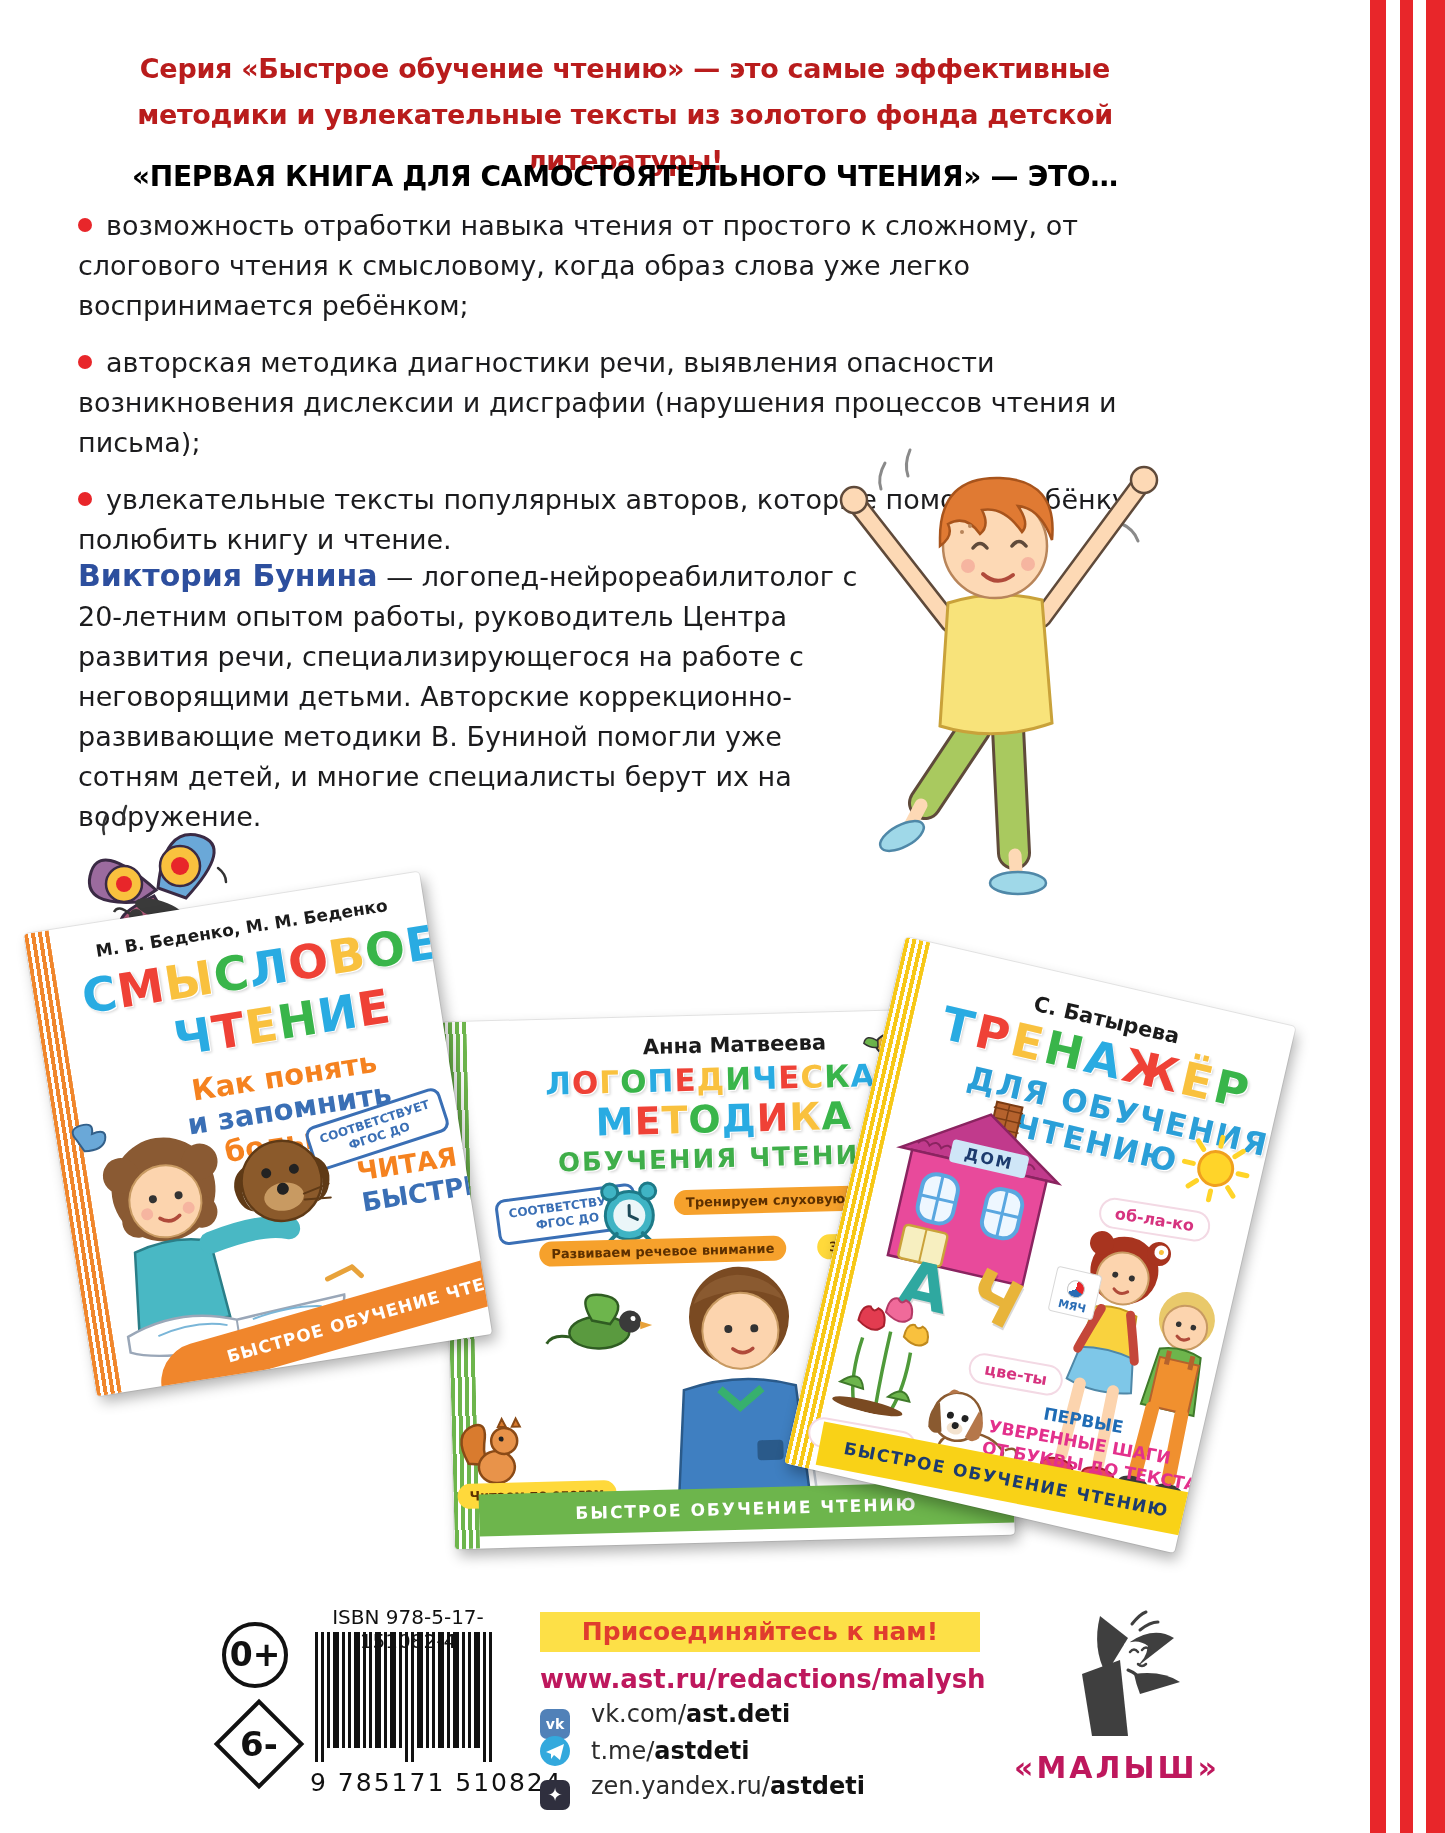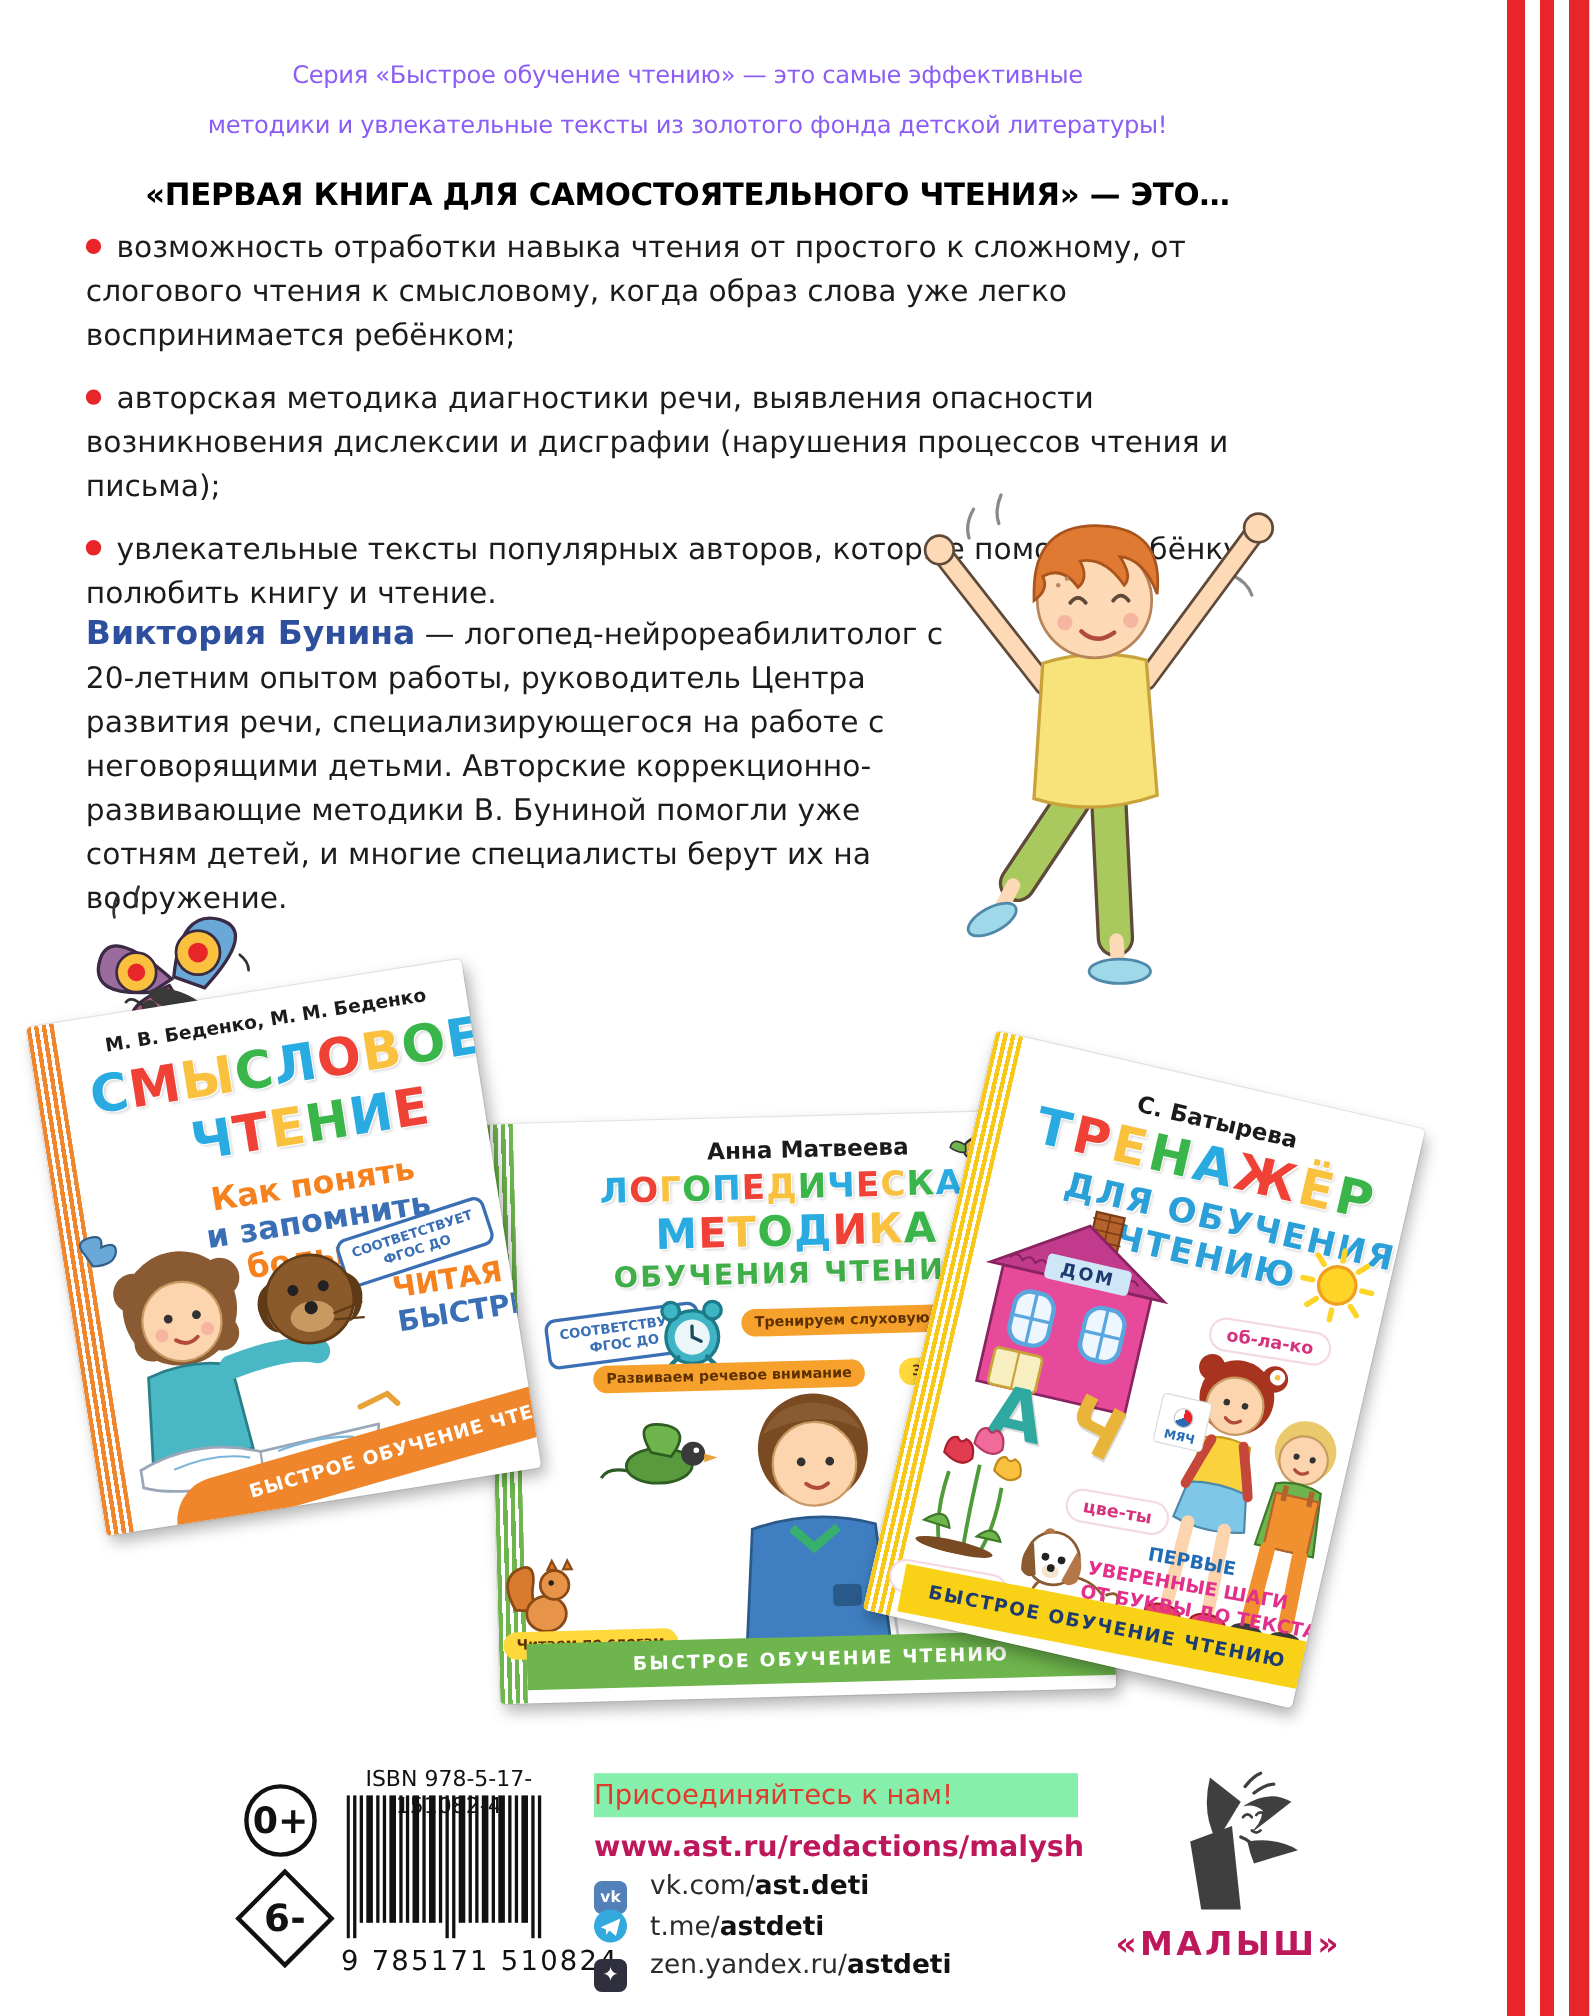--- a/index.html
+++ b/index.html
@@ -13,21 +13,21 @@
   #edge-stripes{
     right:0;top:0;width:75px;height:100%;
     background:linear-gradient(90deg,
       #e8262a 0 16px,#ffffff 16px 30px,
       #e8262a 30px 43px,#ffffff 43px 56px,
       #e8262a 56px 75px);
   }
 
   
   #series{left:60px;top:46px;width:1130px;text-align:center;
-    color:#8b5cf6;font-weight:normal;font-size:22px;line-height:46px;letter-spacing:-0.3px;}
+    color:#b91c1c;font-weight:bold;font-size:27px;line-height:46px;letter-spacing:-0.3px;}
   #series span{display:block;}
   #subtitle{left:60px;top:160px;width:1130px;text-align:center;
     color:#000000;font-weight:bold;font-size:28px;letter-spacing:-0.3px;}
 
   
   #bullets{left:78px;top:206px;width:1108px;color:#1c1c1e;
     font-size:27px;line-height:40px;}
   #bullets p{margin:0 0 17px 0;}
   .dot{display:inline-block;width:14px;height:14px;border-radius:50%;
     background:#e8262a;margin-right:14px;transform:translateY(-3px);}
@@ -81,22 +81,22 @@
   .age-circle{left:222px;top:1622px;width:58px;height:58px;border:4px solid #111;border-radius:50%;
     color:#111;font-weight:bold;font-size:33px;line-height:58px;text-align:center;}
   .age-diamond{left:227px;top:1712px;width:56px;height:56px;border:4px solid #111;
     transform:rotate(45deg);}
   .age-diamond b{position:absolute;left:0;top:0;width:56px;height:56px;transform:rotate(-45deg);
     color:#111;font-size:34px;line-height:56px;text-align:center;}
   #isbn{left:318px;top:1605px;width:180px;text-align:center;color:#111;font-size:20px;}
   #barcode{left:315px;top:1632px;}
   #barcode-num{left:310px;top:1768px;width:190px;text-align:center;color:#111;
     font-size:25px;letter-spacing:2px;white-space:nowrap;}
-  #join-banner{left:540px;top:1612px;width:440px;height:40px;background:#86efac;
-    color:#e03c2e;font-weight:normal;font-size:25px;line-height:40px;}
+  #join-banner{left:540px;top:1612px;width:440px;height:40px;background:#fde047;
+    color:#e03c2e;font-weight:bold;font-size:25px;line-height:40px;text-align:center;}
   #site{left:540px;top:1664px;color:#be185d;font-weight:bold;font-size:26px;}
   .soc-row{left:540px;color:#2b2b2b;font-size:24px;}
   .soc-row .b{font-weight:bold;color:#111;}
   .sic{display:inline-block;width:30px;height:30px;border-radius:7px;vertical-align:-7px;
     margin-right:21px;text-align:center;}
   .sic.vk{background:#5181b8;color:#fff;font-weight:bold;font-size:14px;line-height:30px;}
   .sic.tg{background:#33a9dd;border-radius:50%;position:relative;}
   .sic.tg svg{position:absolute;left:6px;top:8px;}
   .sic.zen{background:#2f2f3e;color:#fff;font-size:18px;line-height:30px;}
   #malysh-text{left:992px;top:1750px;width:250px;text-align:center;color:#be185d;

